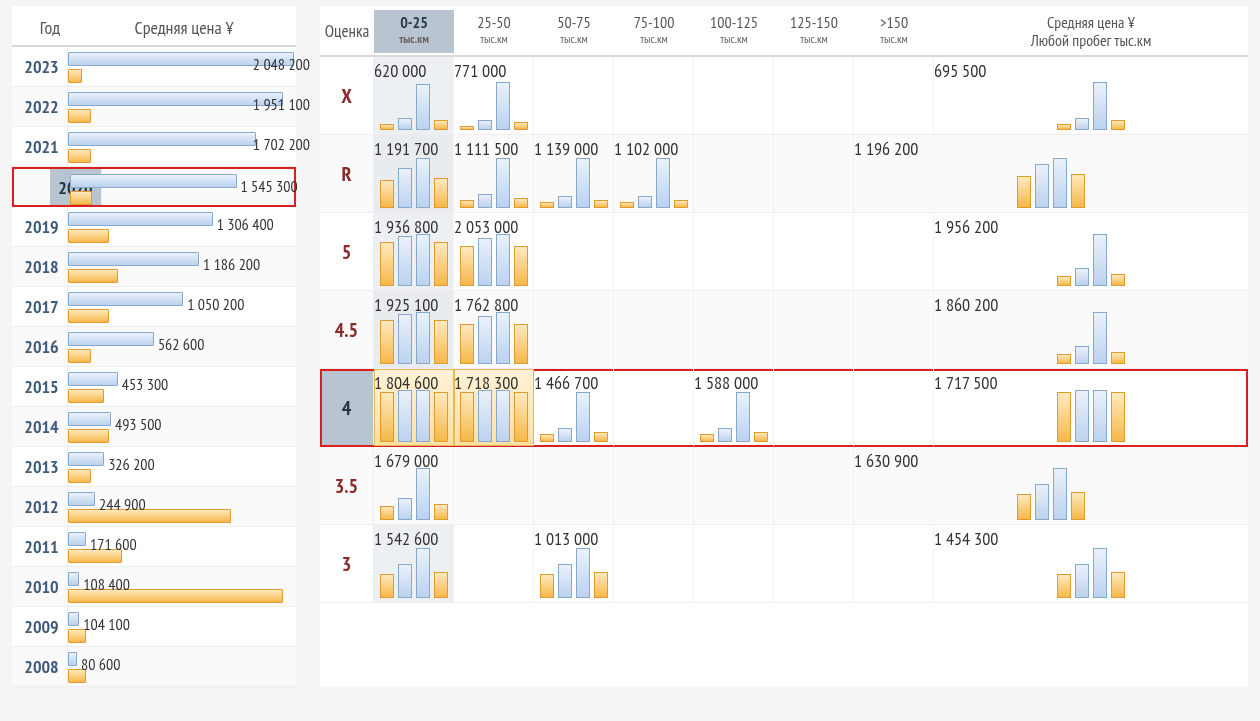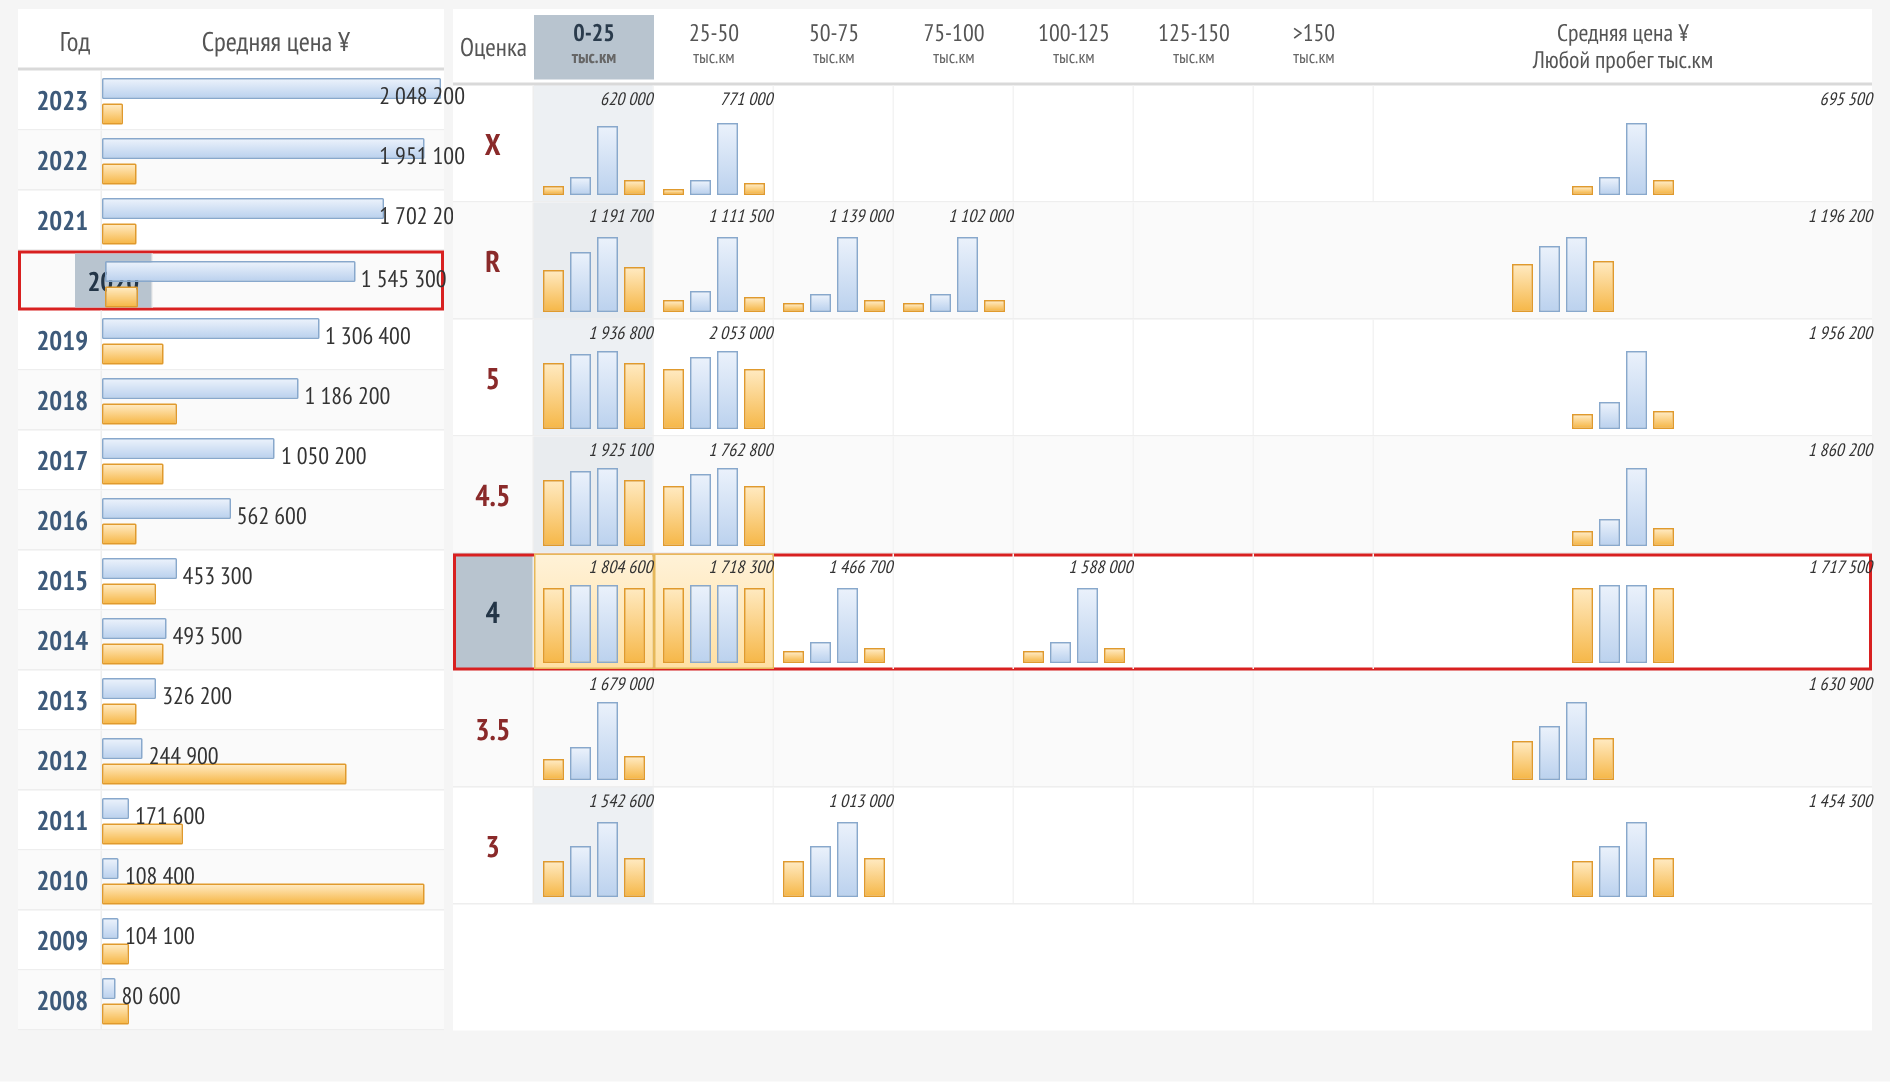--- a/index.html
+++ b/index.html
@@ -4,21 +4,21 @@
 <style>
   * { box-sizing: border-box; }
   body {
     margin: 0;
     background: #f5f5f5;
     font-family: "PT Sans Narrow", "Arial Narrow", Arial, sans-serif;
     color: #333;
   }
   .page {
     display: flex;
-    gap: 6px;
+    gap: 24px;
     padding: 6px 12px 20px 12px;
   }
 
   
   .year-panel {
     width: 284px;
     background: #fff;
   }
   .year-head {
     display: flex;
@@ -171,25 +171,24 @@
 
   
   .mini {
     position: absolute;
     left: 0; right: 0; bottom: 4px; top: 0;
   }
   .mini .lblv {
     position: absolute;
     left: 0; right: 0;
     top: 2px;
-    text-align: right;
-    font-size: 12px;
+    text-align: left;
+    font-size: 18px;
     color: #333;
     white-space: nowrap;
-    font-style: italic;
   }
   .mbar {
     position: absolute;
     bottom: 0;
     width: 14px;
   }
   .mbar.o  { background: linear-gradient(#ffe9bf, #f6b84a); border: 1px solid #e09a2d; }
   .mbar.b  { background: linear-gradient(#eaf1fb, #bcd2ee); border: 1px solid #88a8cc; }
   
   .mbar.p0 { left: 6px; }

